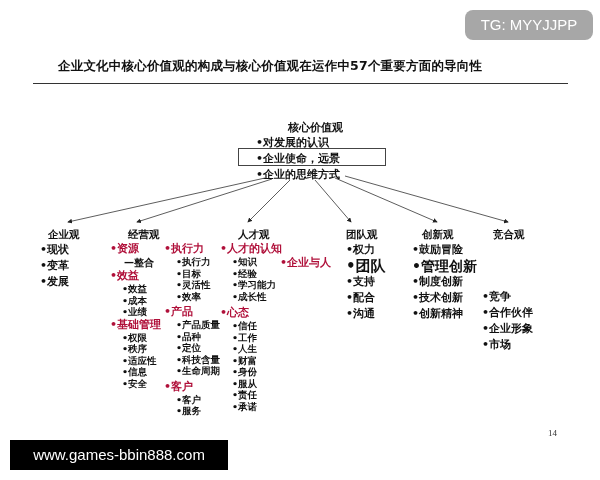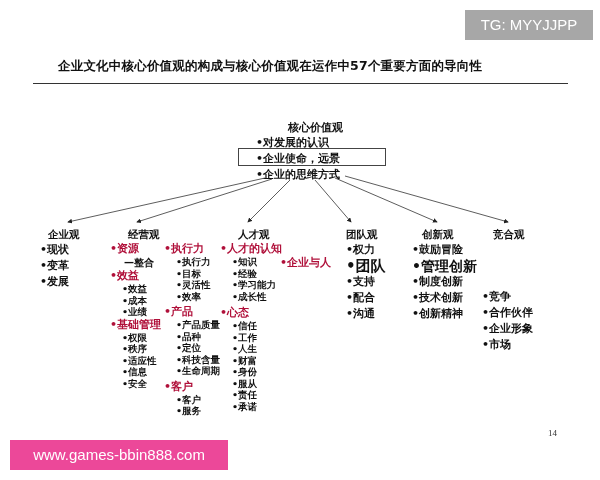--- a/index.html
+++ b/index.html
@@ -5,25 +5,25 @@
   html, body { margin: 0; padding: 0; }
   body {
     width: 600px; height: 480px; position: relative; overflow: hidden;
     background: #ffffff; font-family: "DejaVu Sans", "Liberation Sans", sans-serif;
     color: #111;
   }
   .abs { position: absolute; }
   .wm-top {
     left: 465px; top: 10px; width: 128px; height: 30px;
     background: #a7a7a7; color: #fff; font-size: 15px; line-height: 30px;
-    text-align: center; font-family: "Liberation Sans", sans-serif;
+    text-align: center; font-family: "Liberation Sans", sans-serif; border-radius: 8px;
   }
   .wm-bottom {
     left: 10px; top: 440px; width: 218px; height: 30px;
-    background: #ec4899; color: #fff; font-size: 15px; line-height: 30px;
+    background: #000000; color: #fff; font-size: 15px; line-height: 30px;
     text-align: center; font-family: "Liberation Sans", sans-serif;
   }
   .title {
     left: 58px; top: 58px; font-size: 12.5px; font-weight: bold; letter-spacing: 0.2px;
   }
   .rule { left: 33px; top: 83px; width: 535px; height: 1px; background: #333; }
   .page-num { left: 548px; top: 428px; font-size: 9px; font-family: "Liberation Serif", serif; color: #333; }
 
   .core-title { left: 288px; top: 120px; font-size: 11px; font-weight: bold; }
   .core-item { font-size: 11px; font-weight: bold; }

